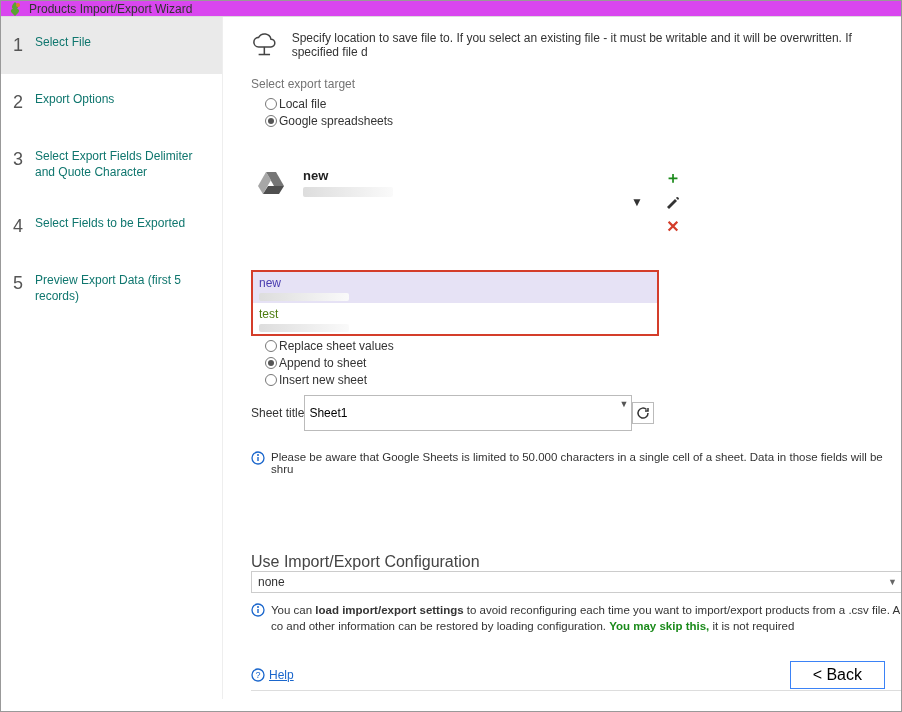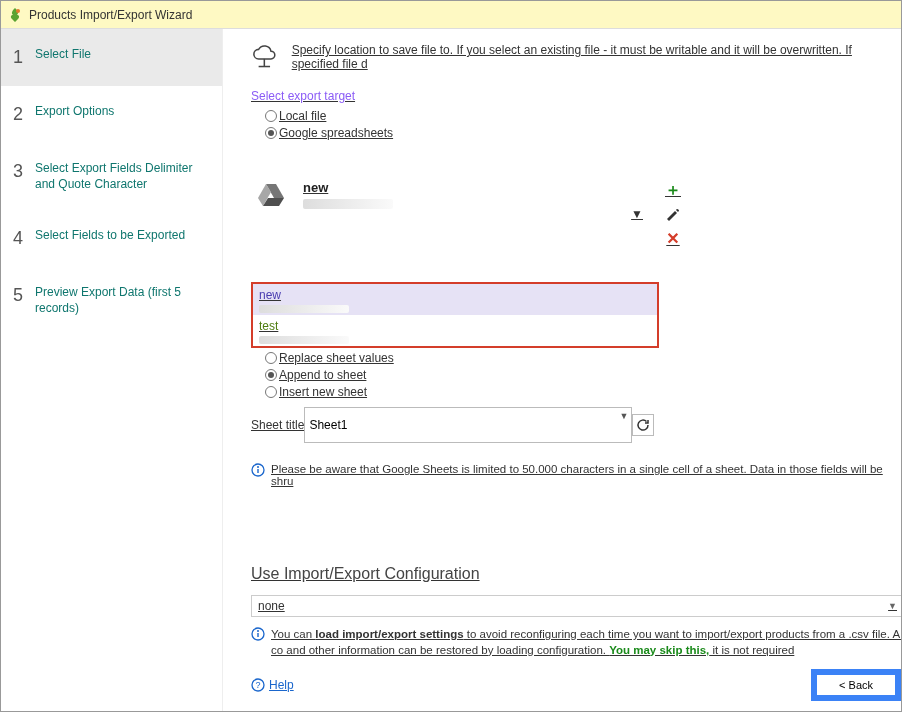--- a/index.html
+++ b/index.html
@@ -10,23 +10,23 @@
   background: #fff;
   width: 902px;
   height: 712px;
   overflow: hidden;
   border: 1px solid #999;
 }
 .titlebar {
   display: flex;
   align-items: center;
   padding: 4px 6px;
-  background: #fef9c3;
+  background: #d946ef;
   border-bottom: 1px solid #ddd;
-  height: 28px;
+  height: 16px;
 }
 .titlebar .app-icon {
   width: 16px; height: 16px;
   margin-right: 6px;
 }
 .container {
   display: flex;
   height: calc(100% - 28px);
 }
 .sidebar {
@@ -52,32 +52,31 @@
 }
 .step-label {
   color: #0f766e;
   line-height: 1.3;
 }
 .main {
   flex: 1;
   padding: 14px 0 0 28px;
   position: relative;
   overflow: hidden;
-  text-decoration: underline;
 }
 .intro {
   display: flex;
   align-items: center;
   gap: 14px;
   margin-bottom: 18px;
 }
 .cloud-icon { color: #555; }
 .section-label {
   font-size: 12px;
-  color: #8b5cf6;
+  color: #737373;
   margin-bottom: 6px;
 }
 .radio-row {
   display: flex;
   align-items: center;
   gap: 2px;
   margin: 3px 0 3px 14px;
   font-size: 12px;
 }
 .radio {
@@ -176,21 +175,20 @@
   font-size: 11.5px;
   color: #333;
 }
 .info-icon {
   width:14px;height:14px;flex-shrink:0;
 }
 .subheader {
   font-size: 16px;
   color: #444;
   margin-top: 78px;
-  margin-bottom: 12px;
 }
 .config-select {
   width: 653px;
   height: 22px;
   border: 1px solid #ccc;
   padding: 2px 6px;
   font-size: 12px;
   background: #fff;
   display:flex; align-items:center; justify-content:space-between;
 }
@@ -212,26 +210,26 @@
   align-items: center;
   justify-content: space-between;
 }
 .help-link {
   color: #1a66cc;
   display:flex; align-items:center; gap:4px;
   font-size:12px;
   cursor:pointer;
 }
 .btn {
-  border: 6px solid #3b82f6;
+  border: 1px solid #3b82f6;
   background: #fff;
   padding: 4px 22px;
-  font-size: 11px;
+  font-size: 16px;
   cursor: pointer;
-  margin-right: 0;
+  margin-right: 16px;
 }
 hr.sep {
   border: none;
   border-top: 1px solid #ddd;
   margin-top: 56px;
   width: 660px;
 }
 .plus-ico { color:#1a8a1a; font-size:16px; font-weight:bold; }
 .x-ico { color:#d43d2a; font-size:16px; font-weight:bold; }
 </style>

